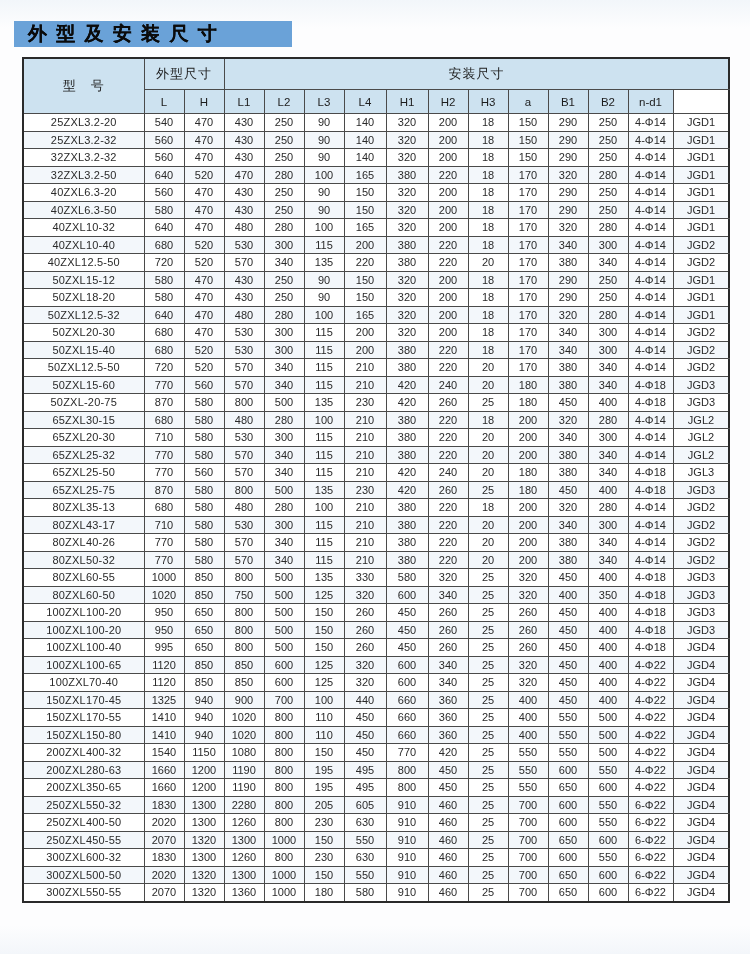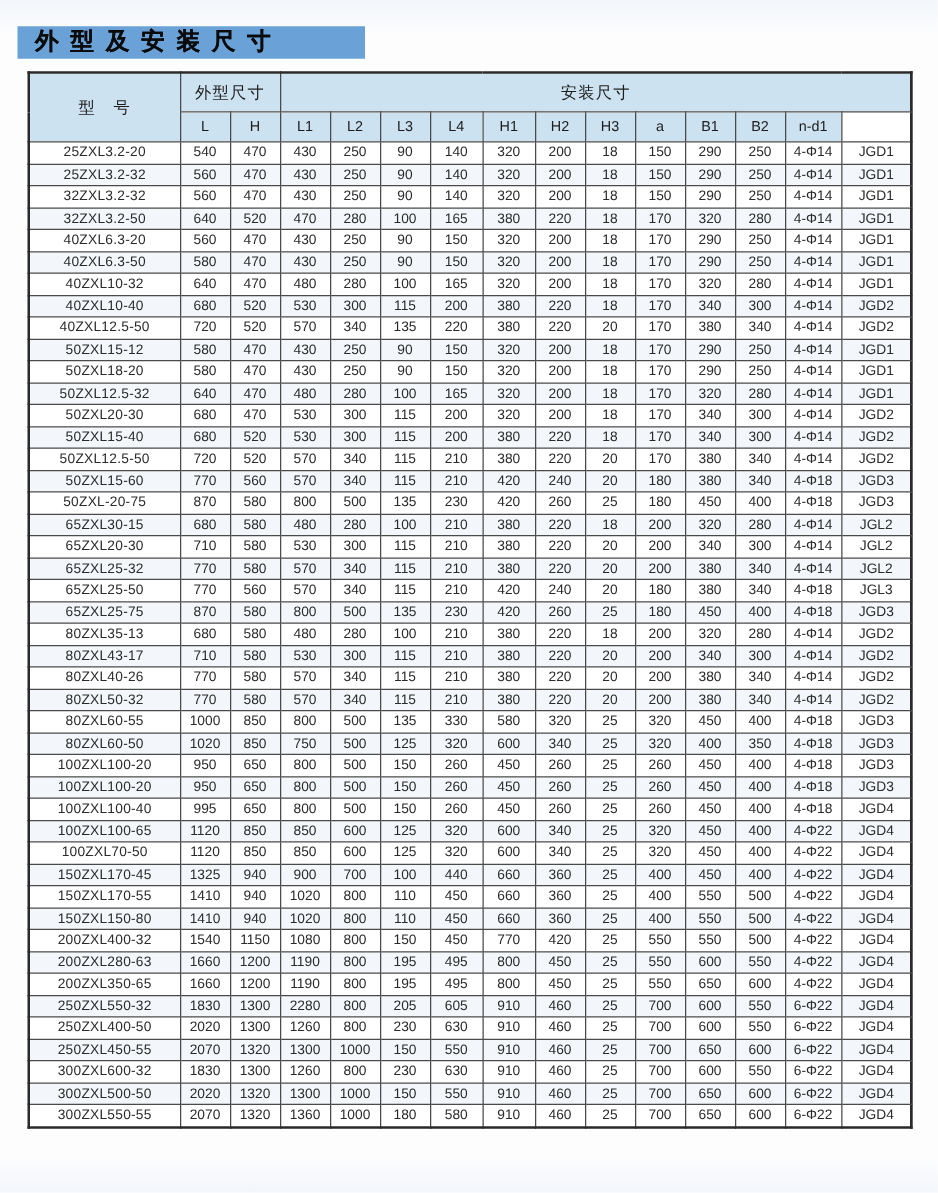--- a/index.html
+++ b/index.html
@@ -635,21 +635,21 @@
           <td>600</td>
           <td>340</td>
           <td>25</td>
           <td>320</td>
           <td>450</td>
           <td>400</td>
           <td>4-Φ22</td>
           <td>JGD4</td>
         </tr>
         <tr>
-          <td class="model-cell">100ZXL70-50</td>
+          <td class="model-cell">100ZXL70-40</td>
           <td>1120</td>
           <td>850</td>
           <td>850</td>
           <td>600</td>
           <td>125</td>
           <td>320</td>
           <td>600</td>
           <td>340</td>
           <td>25</td>
           <td>320</td>

